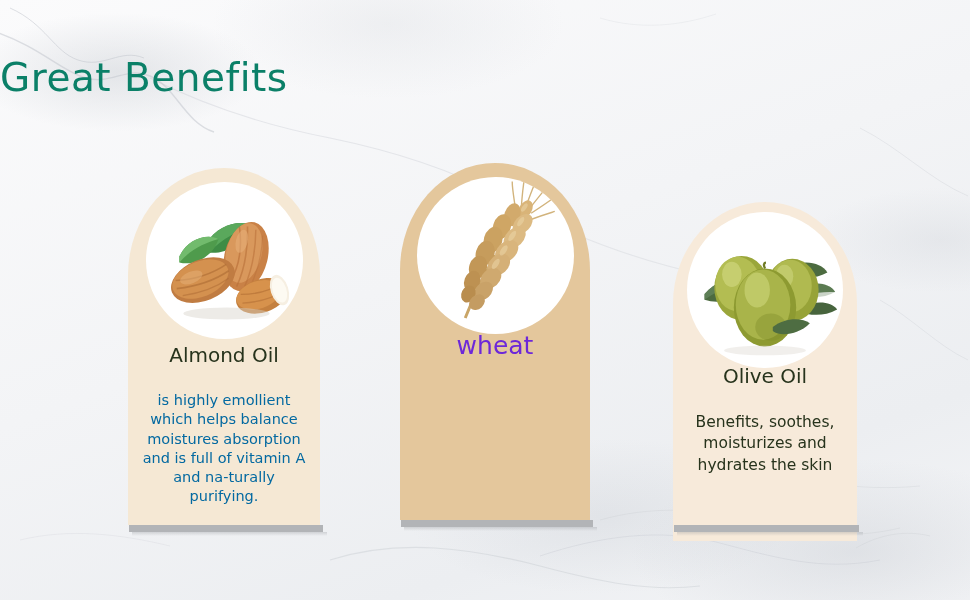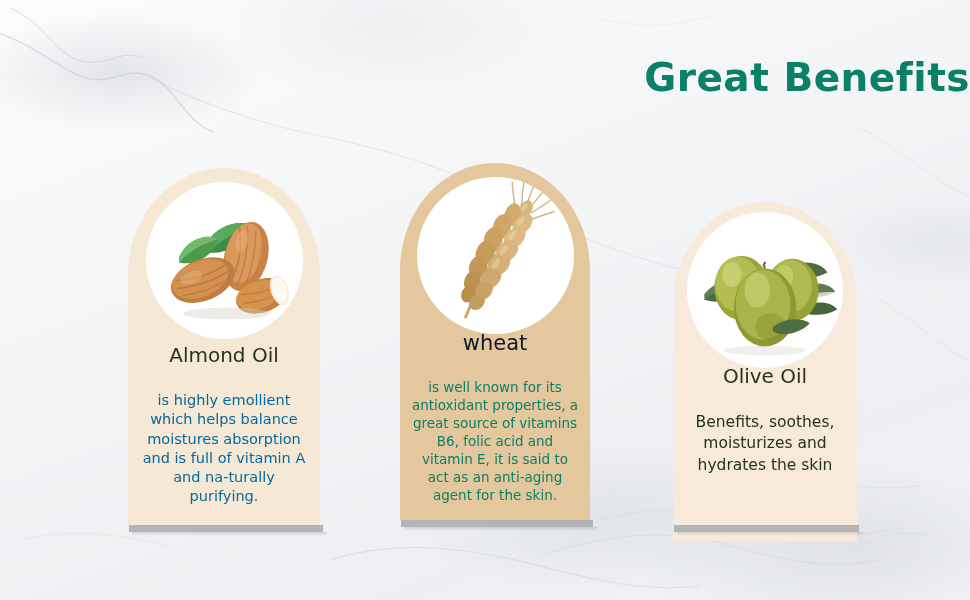--- a/index.html
+++ b/index.html
@@ -24,25 +24,25 @@
       radial-gradient(ellipse 220px 90px  at 12% 12%, rgba(176,182,190,.30), rgba(176,182,190,0) 66%),
       radial-gradient(ellipse 260px 110px at 40% 4%,  rgba(190,195,202,.18), rgba(190,195,202,0) 68%),
       radial-gradient(ellipse 200px 80px  at 97% 40%, rgba(186,191,199,.20), rgba(186,191,199,0) 66%),
       linear-gradient(160deg,#fbfbfc 0%, #f3f4f6 45%, #eceef1 78%, #f4f5f7 100%);
   }
   #marble-veins { position:absolute; inset:0; }
 
   
   #page-title {
     position:absolute; top:55px; left:0; width:100%;
-    text-align:right;
+    text-align:left;
     font-size:39px;
     letter-spacing:.5px;
     color:#0b8068;
-    font-weight:700;
+    font-weight:400;
     font-family:"DejaVu Sans", sans-serif;
   }
 
   
   .card {
     position:absolute;
     display:flex; flex-direction:column; align-items:center;
   }
   .card-body {
     position:relative;
@@ -95,21 +95,21 @@
   #card-almond .card-text  { top:175px; }
   #card-almond .card-heading { color:#27331c; }
   #card-almond .card-desc    { color:#0369a1; }
   #shadow-almond { left:129px; top:525px; width:194px; }
 
   
   #card-wheat        { left:400px; top:163px; width:190px; height:357px; }
   #card-wheat .card-body   { background:#e4c79c; }
   #card-wheat .img-circle  { left:17px; top:14px; width:157px; height:157px; }
   #card-wheat .card-text   { top:168px; }
-  #card-wheat .card-heading { color:#0f172a; font-size:21px; }
+  #card-wheat .card-heading { color:#6d28d9; font-size:25px; }
   #card-wheat .card-desc    { color:#0b8068; font-size:13.5px; }
   #shadow-wheat  { left:401px; top:520px; width:192px; }
 
   
   #card-olive        { left:673px; top:202px; width:184px; height:339px; }
   #card-olive .card-body   { background:#f7eada; }
   #card-olive .img-circle  { left:14px; top:10px; width:156px; height:156px; }
   #card-olive .card-text   { top:162px; }
   #card-olive .card-heading { color:#27331c; }
   #card-olive .card-desc    { color:#27331c; font-size:15.5px; line-height:1.38; }
@@ -234,21 +234,20 @@
             <ellipse cx="3" cy="-26" rx="2.6" ry="6"></ellipse>
             <ellipse cx="4" cy="-9" rx="2.8" ry="6"></ellipse>
             <ellipse cx="5" cy="7" rx="2.8" ry="6"></ellipse>
           </g>
         </g>
       </svg>
     </div>
 
     <div class="card-text">
       <div class="card-heading">wheat</div>
-      <div class="card-desc">is well known for its antioxidant properties, a great source of vitamins B6, folic acid and vitamin E, it is said to act as an anti-aging agent for the skin.</div>
     </div>
   </div>
 </div>
 <div class="card-shadow" id="shadow-wheat"></div>
 
 <div class="card" id="card-olive">
   <div class="card-body">
 
     <div class="img-circle">
       <svg viewBox="0 0 160 160">

